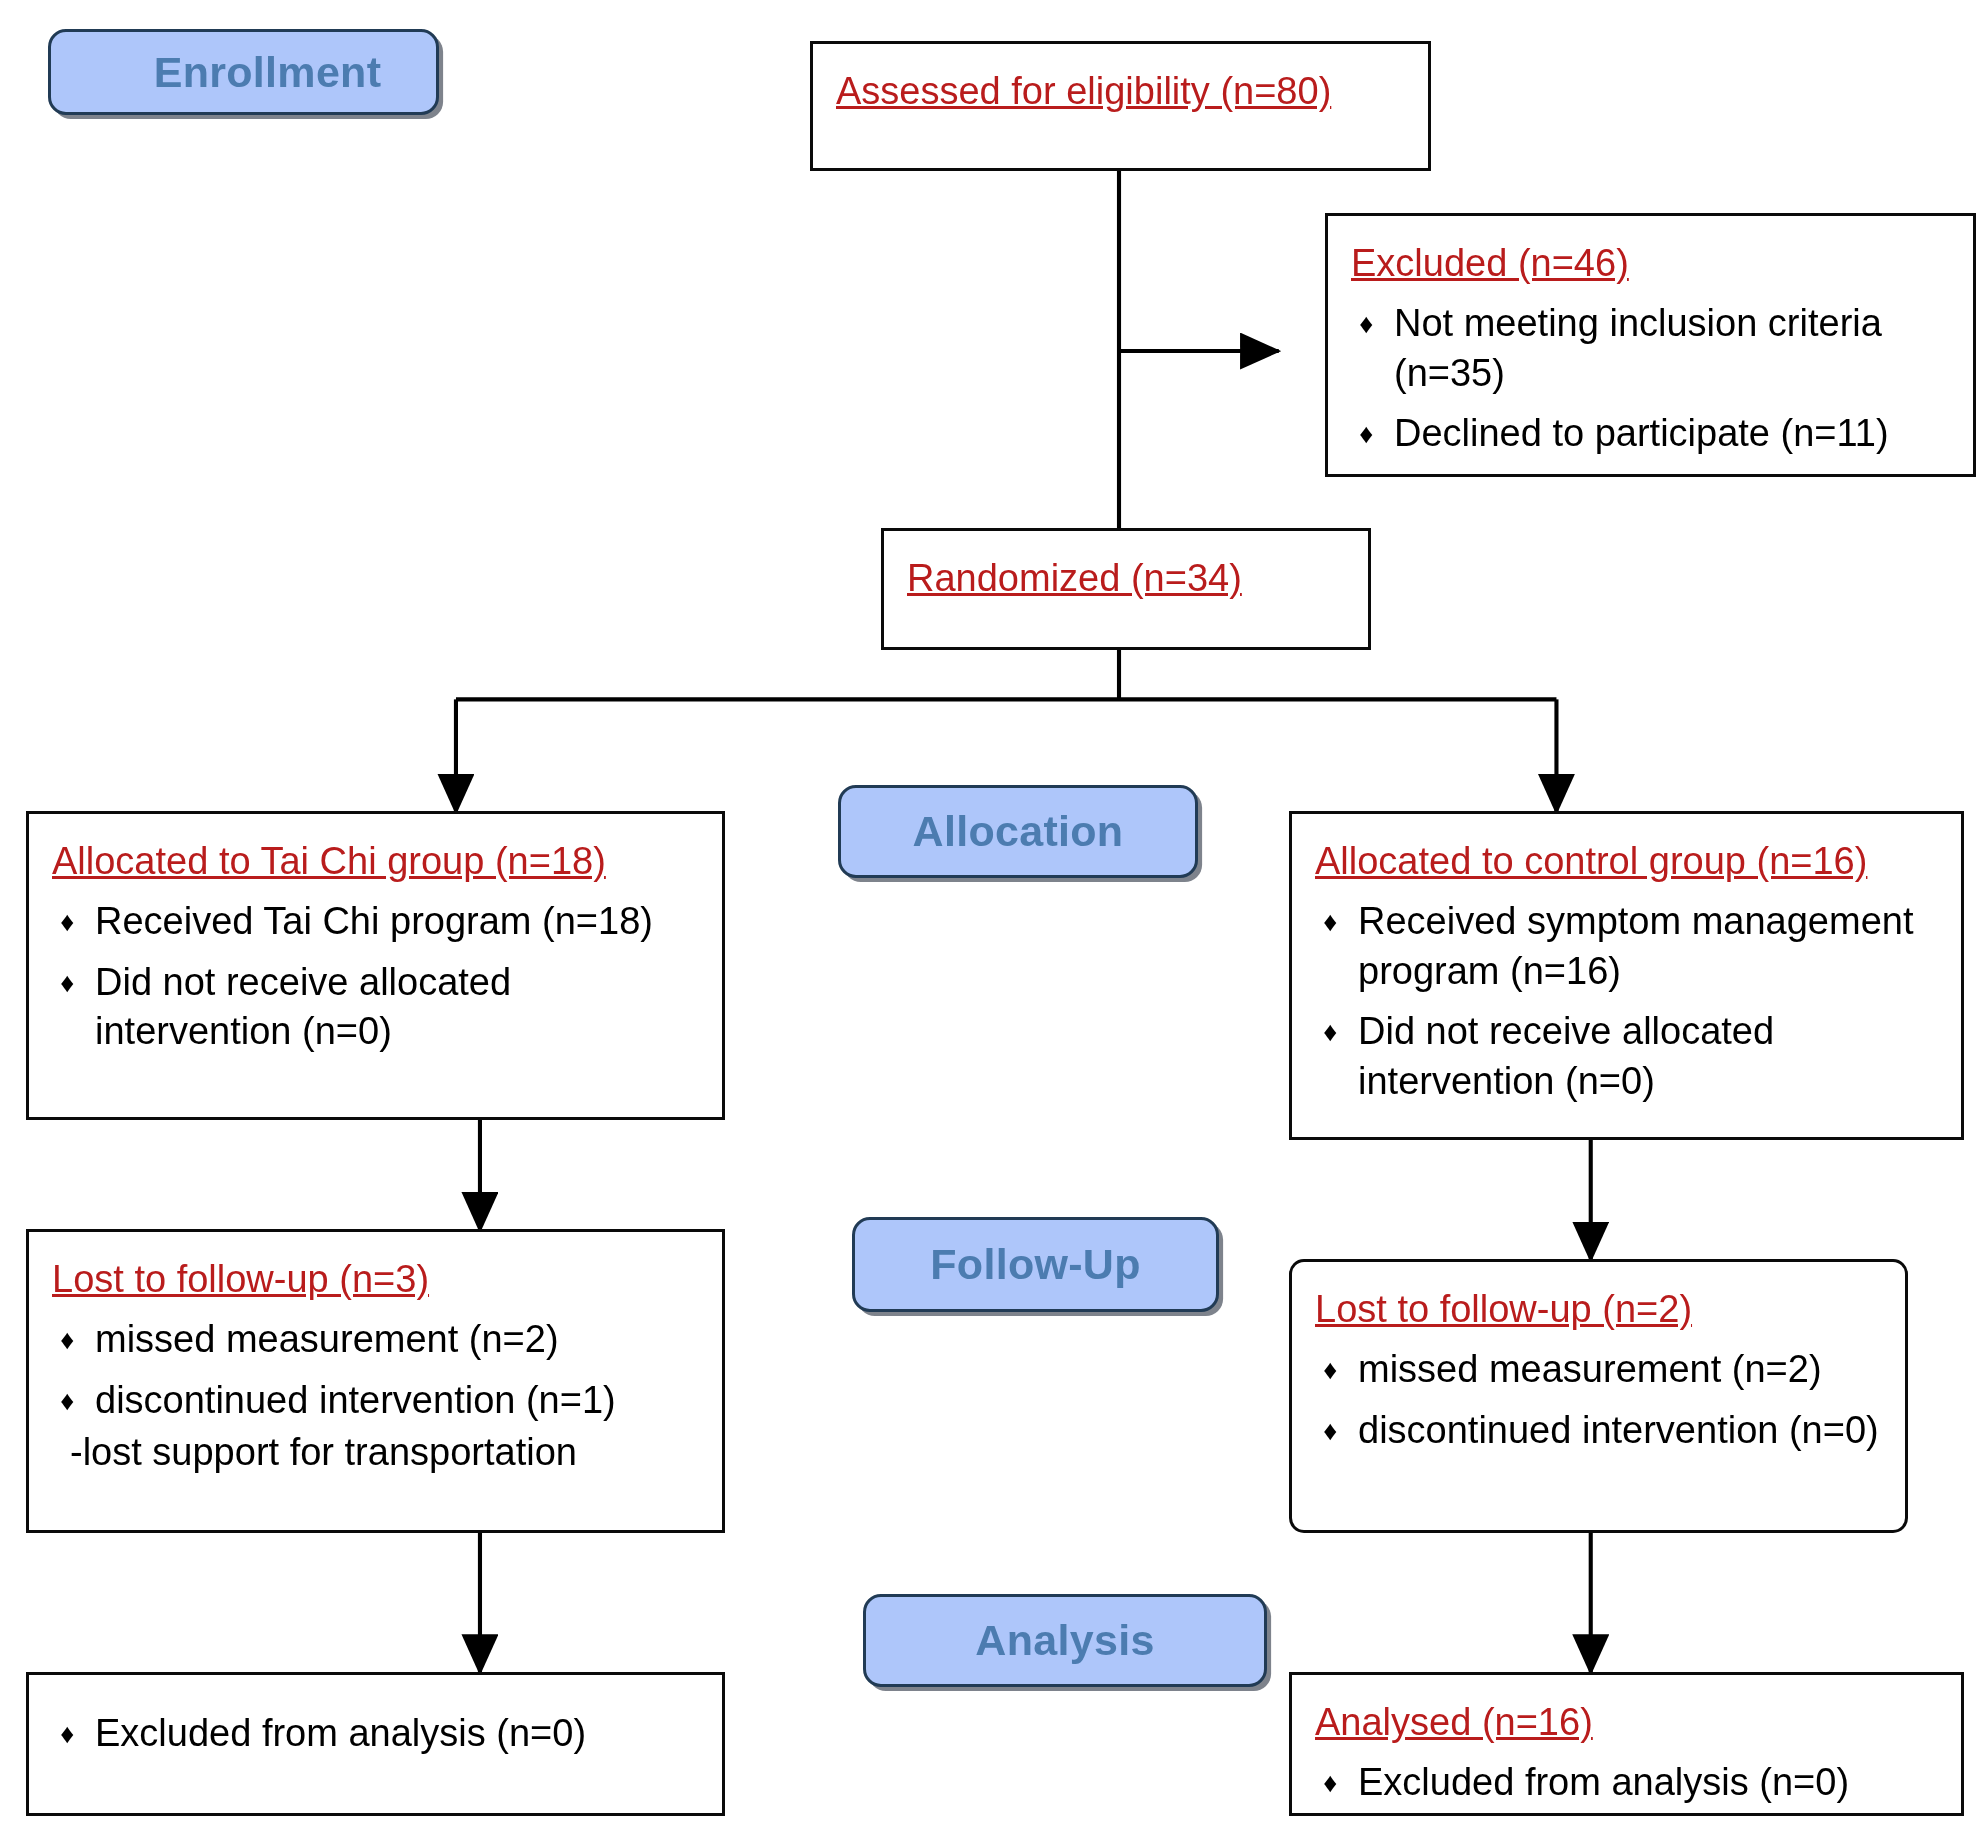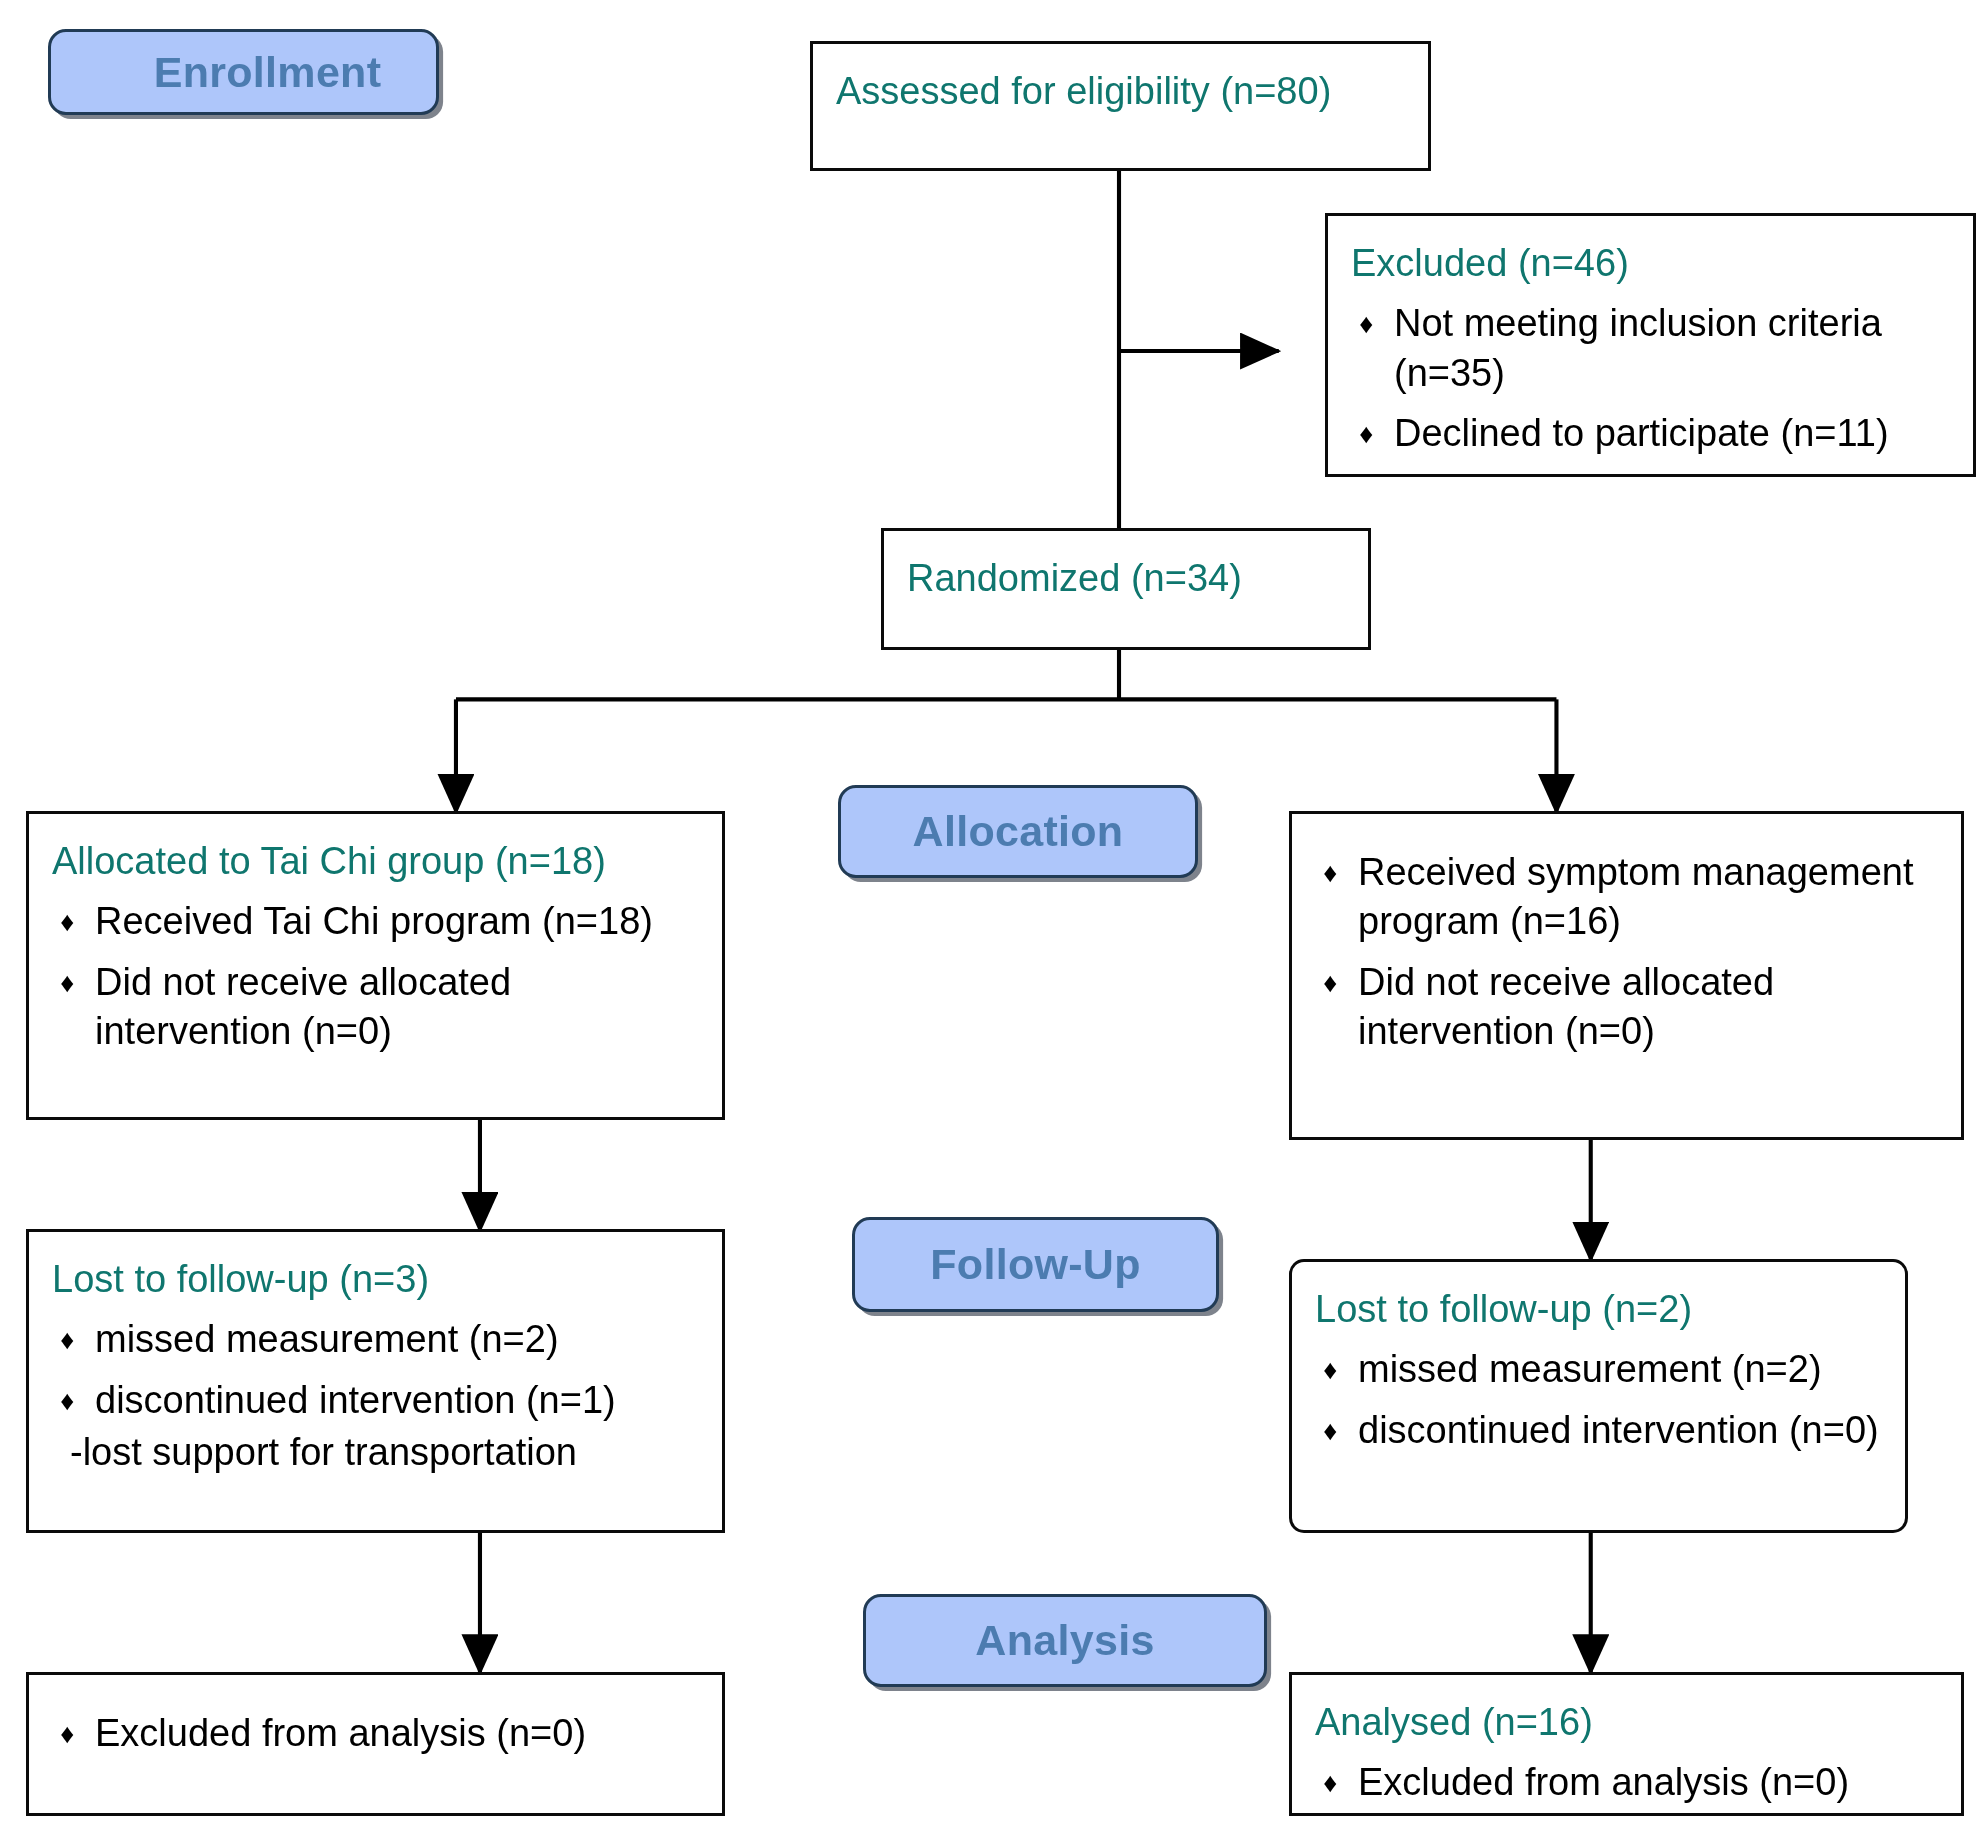--- a/index.html
+++ b/index.html
@@ -30,22 +30,23 @@
   .flow-box {
     position: absolute;
     box-sizing: border-box;
     background: #ffffff;
     border: 3.4px solid #0a0a0a;
     padding: 23px 20.6px 20.6px 23px;
   }
   .box-title {
     font-size: 38px;
     line-height: 1.30;
-    color: #0f766e;
+    color: #b91c1c;
     white-space: pre;
+    text-decoration: underline;
   }
   .bullet-list {
     margin: 0;
     padding: 0;
     list-style: none;
   }
   .bullet-item {
     position: relative;
     font-size: 38px;
     line-height: 1.30;
@@ -168,20 +169,21 @@
       </li>
       <li class="bullet-item">
         <span class="diamond">♦</span>
         <span style="white-space: pre-line;">Did not receive allocated
 intervention (n=0)</span>
       </li>
     </ul>
   </div>
 
   <div class="flow-box" style="left:1289px; top:811px; width:675px; height:329px;">
+    <div class="box-title">Allocated to control group (n=16)</div>
     <ul class="bullet-list">
       <li class="bullet-item">
         <span class="diamond">♦</span>
         <span style="white-space: pre-line;">Received symptom management
 program (n=16)</span>
       </li>
       <li class="bullet-item">
         <span class="diamond">♦</span>
         <span style="white-space: pre-line;">Did not receive allocated
 intervention (n=0)</span>

